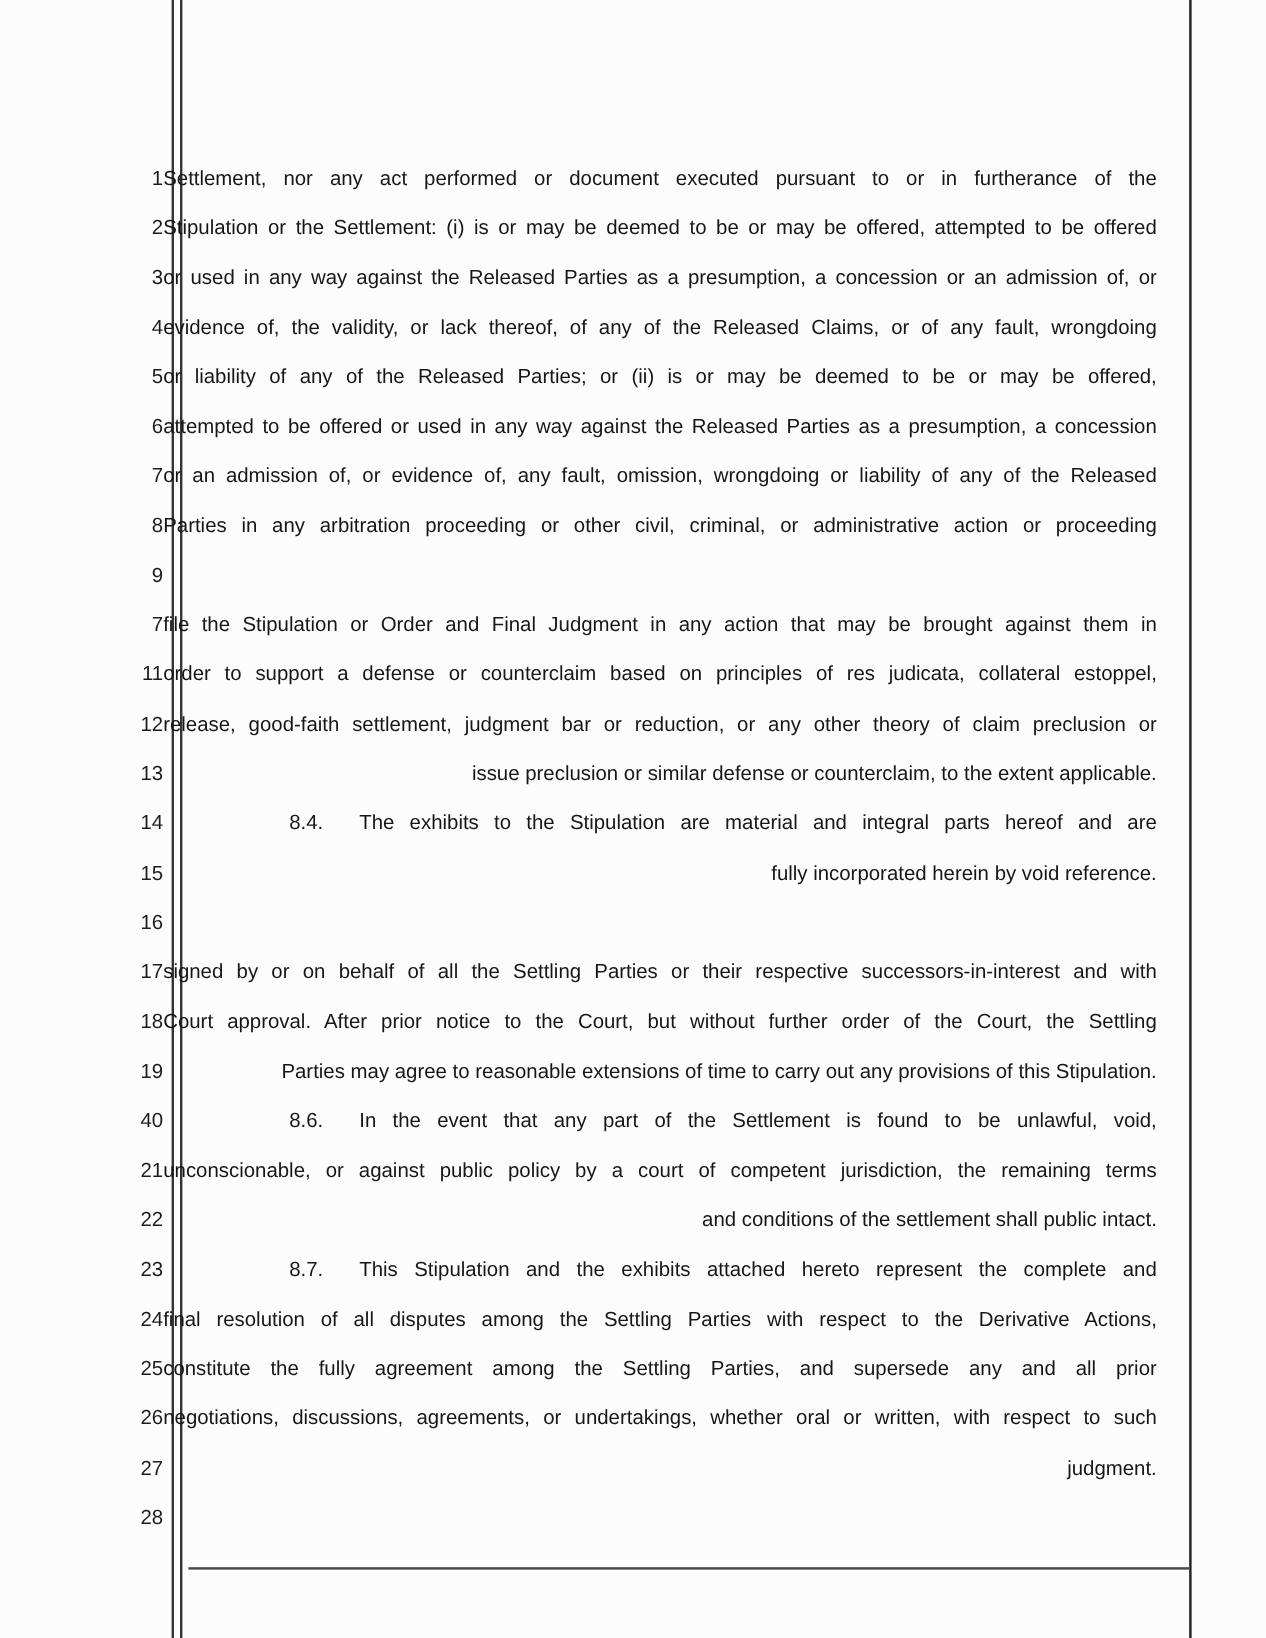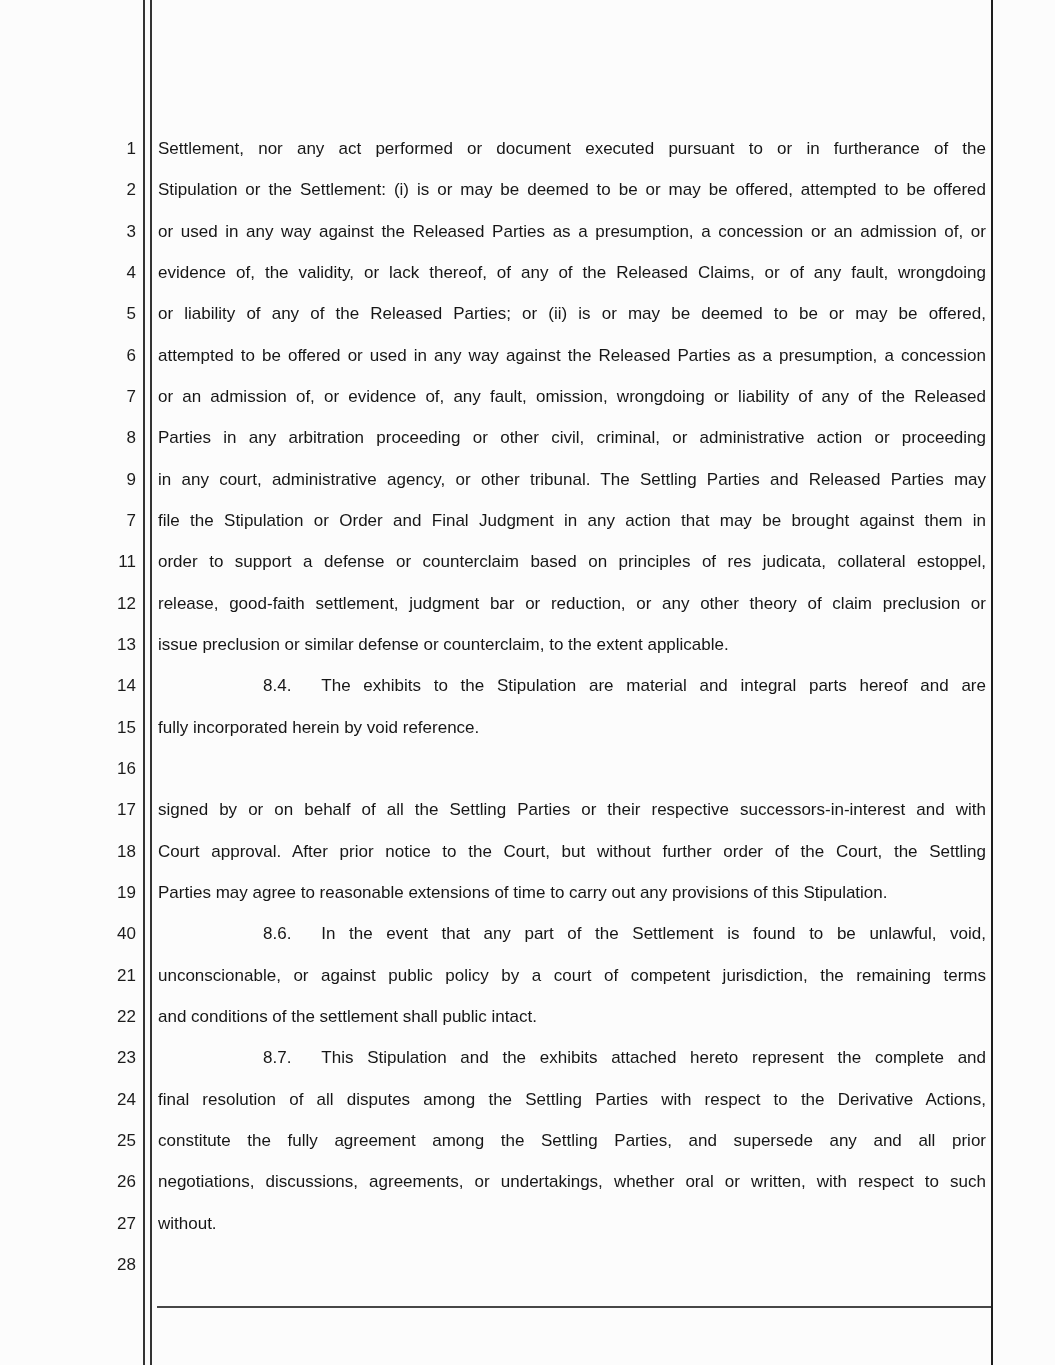--- a/index.html
+++ b/index.html
@@ -57,33 +57,32 @@
     line-height: 41.34px;
     font-size: 17px;
   }
   .num {
     width: 136px;
     text-align: right;
     flex: 0 0 auto;
     color: #1c1c1c;
   }
   .txt {
-    margin-left: 22px;
     width: 828px;
     flex: 0 0 auto;
     overflow: hidden;
     white-space: normal;
     color: #161616;
   }
   .txt.j {
     text-align: justify;
     text-align-last: justify;
   }
   .txt.l {
-    text-align: left;
+    text-align: right;
   }
   .ind {
     display: inline-block;
     width: 105px;
     height: 1px;
   }
   .tab {
     display: inline-block;
     width: 30px;
     height: 1px;
@@ -132,21 +131,20 @@
     <div class="txt j">or an admission of, or evidence of, any fault, omission, wrongdoing or liability of any of the Released</div>
   </div>
 
   <div class="line-row">
     <div class="num">8</div>
     <div class="txt j">Parties in any arbitration proceeding or other civil, criminal, or administrative action or proceeding</div>
   </div>
 
   <div class="line-row">
     <div class="num">9</div>
-    <div class="txt j">in any court, administrative agency, or other tribunal. The Settling Parties and Released Parties may</div>
   </div>
 
   <div class="line-row">
     <div class="num">7</div>
     <div class="txt j">file the Stipulation or Order and Final Judgment in any action that may be brought against them in</div>
   </div>
 
   <div class="line-row">
     <div class="num">11</div>
     <div class="txt j">order to support a defense or counterclaim based on principles of res judicata, collateral estoppel,</div>
@@ -221,21 +219,21 @@
     <div class="txt j">constitute the fully agreement among the Settling Parties, and supersede any and all prior</div>
   </div>
 
   <div class="line-row">
     <div class="num">26</div>
     <div class="txt j">negotiations, discussions, agreements, or undertakings, whether oral or written, with respect to such</div>
   </div>
 
   <div class="line-row">
     <div class="num">27</div>
-    <div class="txt l">without.</div>
+    <div class="txt l">judgment.</div>
   </div>
 
   <div class="line-row">
     <div class="num">28</div>
     <div class="txt l"></div>
   </div>
 </div>
 </div>
 
 </body></html>

